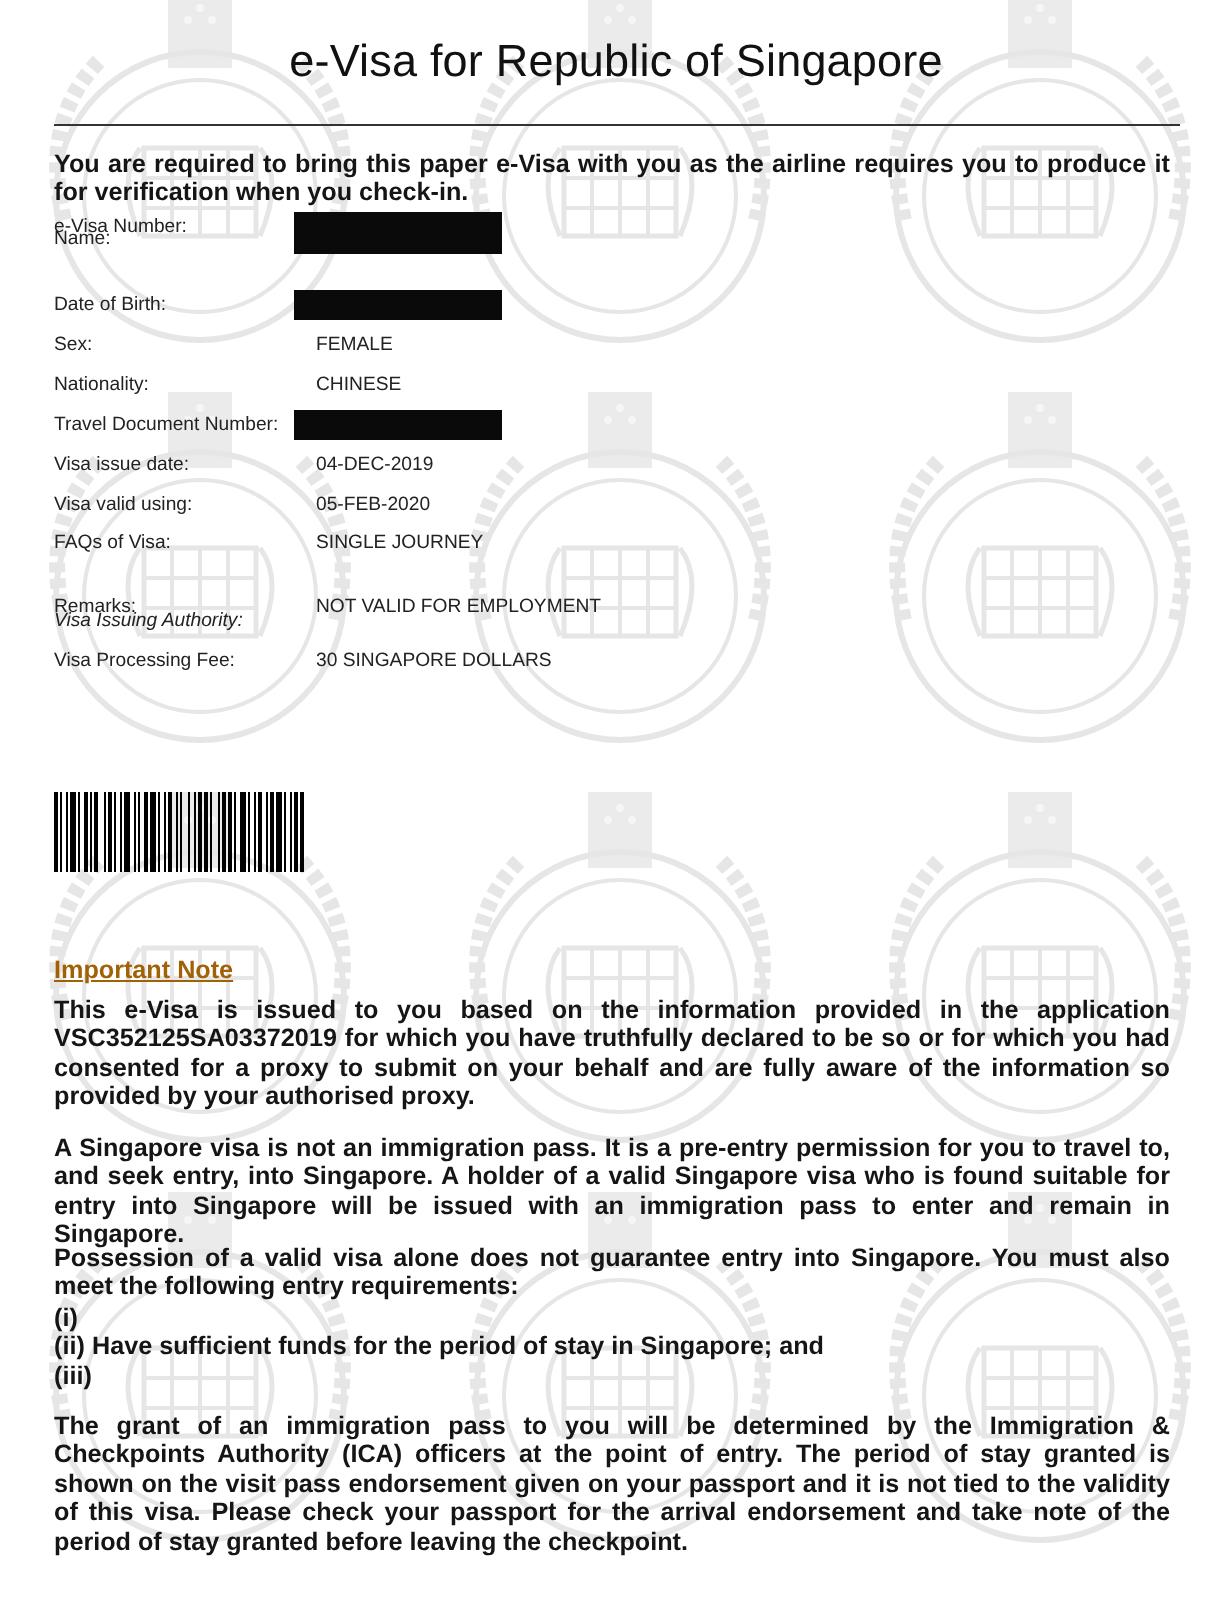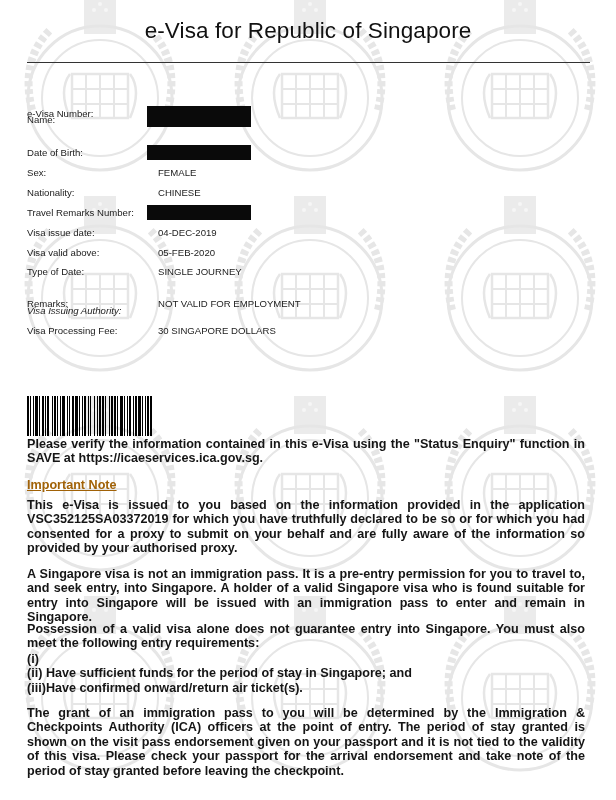--- a/index.html
+++ b/index.html
@@ -300,20 +300,21 @@
     <circle cx="90" cy="14" r="2" fill="#f6f6f6"></circle>
     <circle cx="84" cy="20" r="2" fill="#f6f6f6"></circle>
     <circle cx="96" cy="20" r="2" fill="#f6f6f6"></circle>
   </svg></div>
   </div>
 
 <div class="page">
   <div class="title">e-Visa for Republic of Singapore</div>
   <div class="rule"></div>
 
+  <div class="para" style="top:75px;">You are required to bring this paper e-Visa with you as the airline requires you to produce it for verification when you check-in.</div>
 
   <div class="fields">
     <div class="field-row" style="top:0px;">
       <span class="field-label">e-Visa Number:</span>
       <span class="redact"></span>
     </div>
     <div class="field-row" style="top:6px;">
       <span class="field-label">Name:</span>
       <span class="redact"></span>
     </div>
@@ -323,33 +324,33 @@
     </div>
     <div class="field-row" style="top:59px;">
       <span class="field-label">Sex:</span>
       <span class="field-value">FEMALE</span>
     </div>
     <div class="field-row" style="top:79px;">
       <span class="field-label">Nationality:</span>
       <span class="field-value">CHINESE</span>
     </div>
     <div class="field-row" style="top:99px;">
-      <span class="field-label">Travel Remarks Number:</span>
+      <span class="field-label">Travel Document Number:</span>
       <span class="redact"></span>
     </div>
     <div class="field-row" style="top:119px;">
       <span class="field-label">Visa issue date:</span>
       <span class="field-value">04-DEC-2019</span>
     </div>
     <div class="field-row" style="top:139px;">
-      <span class="field-label">Visa valid above:</span>
+      <span class="field-label">Visa valid using:</span>
       <span class="field-value">05-FEB-2020</span>
     </div>
     <div class="field-row" style="top:158px;">
-      <span class="field-label">Type of Date:</span>
+      <span class="field-label">FAQs of Visa:</span>
       <span class="field-value">SINGLE JOURNEY</span>
     </div>
     <div class="field-row" style="top:190px;">
       <span class="field-label">Remarks:</span>
       <span class="field-value">NOT VALID FOR EMPLOYMENT</span>
     </div>
     <div class="field-row" style="top:197px;font-style:italic;">
       <span class="field-label">Visa Issuing Authority:</span>
     </div>
     <div class="field-row" style="top:217px;">
@@ -439,38 +440,36 @@
       <span style="width: 1px; background: rgb(0, 0, 0);"></span>
       <span style="width: 2px; background: transparent;"></span>
       <span style="width: 1px; background: rgb(0, 0, 0);"></span>
       <span style="width: 1px; background: transparent;"></span>
       <span style="width: 2px; background: rgb(0, 0, 0);"></span>
       <span style="width: 1px; background: transparent;"></span>
       <span style="width: 2px; background: rgb(0, 0, 0);"></span>
       <span style="width: 1px; background: transparent;"></span>
     </div>
 
-  <div class="para" style="top:437px;">Please verify the information contained in this e-Visa using the "Status Enquiry" function in SAVE at https://icaeservices.ica.gov.sg.</div>
 
   <div class="important">Important Note</div>
 
   <div class="para" style="top:498px;">This e-Visa is issued to you based on the information provided in the application VSC352125SA03372019 for which you have truthfully declared to be so or for which you had consented for a proxy to submit on your behalf and are fully aware of the information so provided by your authorised proxy.</div>
 
   <div class="para" style="top:567px;">A Singapore visa is not an immigration pass. It is a pre-entry permission for you to travel to, and seek entry, into Singapore. A holder of a valid Singapore visa who is found suitable for entry into Singapore will be issued with an immigration pass to enter and remain in Singapore.</div>
 
   <div class="para" style="top:622px;">Possession of a valid visa alone does not guarantee entry into Singapore.  You must also meet the following entry requirements:</div>
 
   <div class="req-list">
     <div class="req-item">
       <span class="req-num">(i)</span>
     </div>
     <div class="req-item">
       <span class="req-num">(ii)</span>
       <span>Have sufficient funds for the period of stay in Singapore; and</span>
     </div>
     <div class="req-item">
       <span class="req-num">(iii)</span>
-      <span>Have confirmed onward/return air ticket(s).</span>
     </div>
   </div>
 
   <div class="para" style="top:706px;">The grant of an immigration pass to you will be determined by the Immigration &amp; Checkpoints Authority (ICA) officers at the point of entry. The period of stay granted is shown on the visit pass endorsement given on your passport and it is not tied to the validity of this visa. Please check your passport for the arrival endorsement and take note of the period of stay granted before leaving the checkpoint.</div>
 </div>
 
 </body></html>

